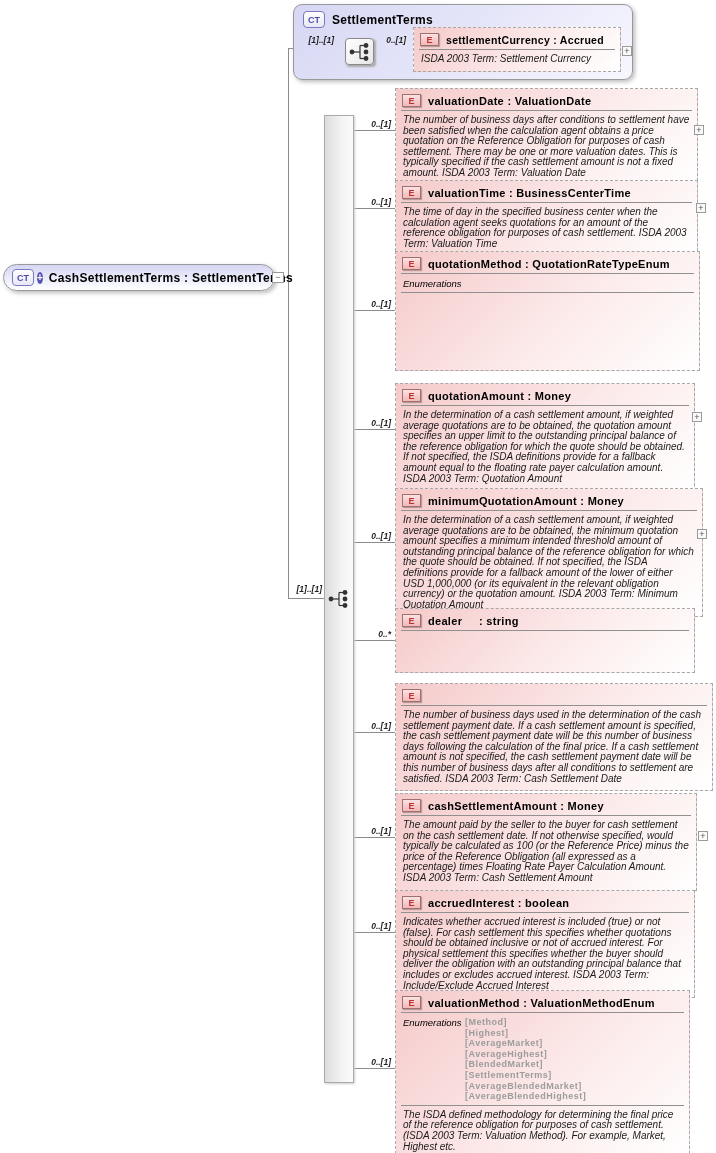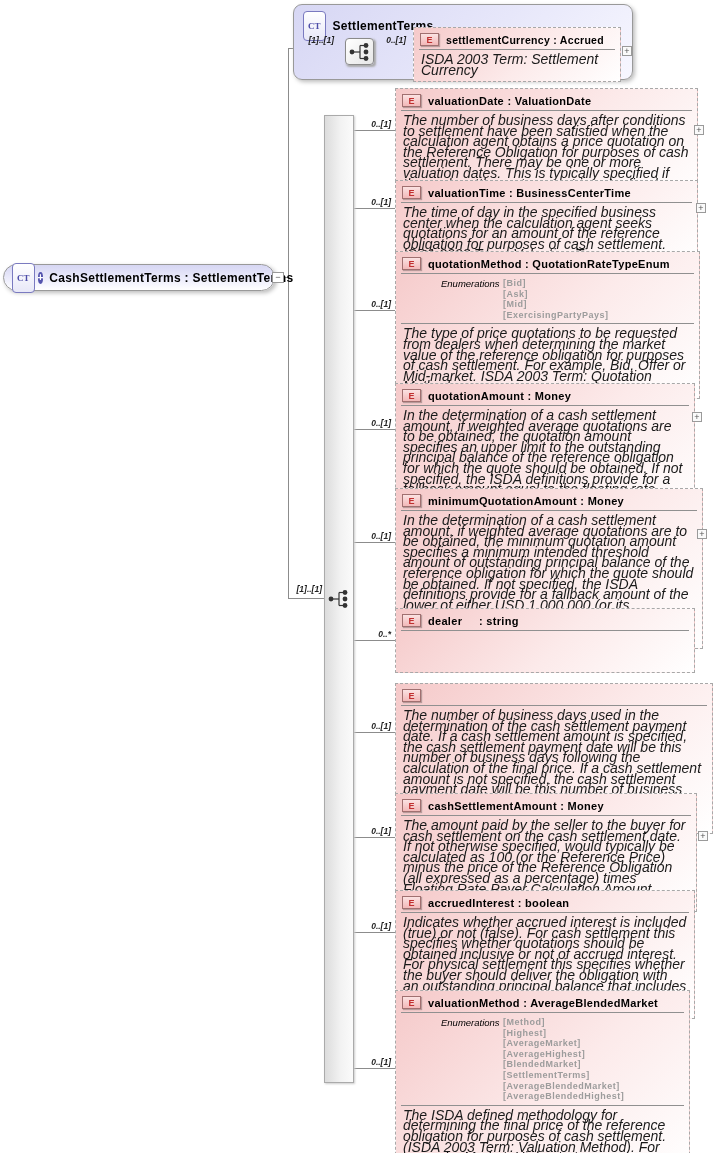--- a/index.html
+++ b/index.html
@@ -17,35 +17,35 @@
           background:linear-gradient(135deg,#f5c9c9 0%, #fceaea 55%, #ffffff 100%);
           z-index:3; }
   .trow { display:flex; align-items:center; gap:7px; padding:5px 6px 3px 6px; }
   .ebadge { display:inline-flex; align-items:center; justify-content:center;
             width:19px; height:13px; font-size:9px; font-weight:bold; color:#c03030;
             background:linear-gradient(#fbe2e2,#f2b8b8); border:1px solid #a07070;
             box-shadow:1px 1px 1px rgba(0,0,0,0.25); flex-shrink:0; }
   .etitle { font-weight:bold; font-size:11px; letter-spacing:0.3px; color:#000;
             white-space:pre; }
   .csep { border-top:1px solid #909090; margin:0 5px; }
-  .doc  { font-style:italic; font-size:14px; line-height:10.6px; color:#1a1a1a;
+  .doc  { font-style:italic; font-size:10px; line-height:10.6px; color:#1a1a1a;
           padding:4px 7px 6px 7px; }
-  .enums { display:flex; padding:4px 7px 3px 7px;margin-left:38px; }
+  .enums { display:flex; padding:4px 7px 3px 7px; }
   .enumlbl { font-style:italic; font-size:9.5px; color:#000; width:62px; flex-shrink:0; }
   .enumvals { font-size:9px; color:#9c9c9c; letter-spacing:0.5px; line-height:10.6px;
               font-weight:bold; }
 
   .ctbox { position:absolute; left:293px; top:4px; width:340px; height:76px;
            border:1px solid #999999; border-radius:9px;
            background:linear-gradient(135deg,#d7d7f4 0%, #e7e7fa 55%, #f7f7ff 100%);
            box-shadow:2px 2px 4px #bdbdbd; z-index:2; }
   .ctbadge { display:inline-flex; align-items:center; justify-content:center;
-             height:30px; padding:0 4px; font-size:9px; font-weight:bold; color:#4d4da8;
+             height:17px; padding:0 4px; font-size:9px; font-weight:bold; color:#4d4da8;
              background:linear-gradient(#ffffff,#e8e8f8); border:1px solid #7a7ac0;
-             border-radius:4px;font-family:Liberation Serif, serif; }
+             border-radius:4px; }
   .boxtitle { font-weight:bold; font-size:12px; letter-spacing:0.3px; color:#000; white-space:nowrap; }
 
   .pill { position:absolute; left:3px; top:264px; width:272px; height:27px;
           border:1px solid #999999; border-radius:14px;
           background:linear-gradient(180deg,#d6d6f3 0%, #eeeefc 60%, #ffffff 100%);
           box-shadow:2px 2px 4px #bdbdbd; display:flex; align-items:center;
           gap:6px; padding:0 8px; z-index:3; }
   .plus-circle { display:inline-flex; align-items:center; justify-content:center;
                  width:12px; height:12px; border-radius:50%; background:#5454ae;
                  color:#ffffff; font-size:10px; font-weight:bold; margin-left:-3px; }
@@ -170,29 +170,22 @@
   <div class="plusbtn" style="left:696px; top:203px;">+</div>
 
   <div class="card" style="top:251px; width:305px; min-height:120px;">
     <div class="trow">
         <span class="ebadge">E</span>
       <span class="etitle">quotationMethod : QuotationRateTypeEnum</span>
       </div>
     <div class="csep"></div>
     <div class="enums">
       <span class="enumlbl">Enumerations</span>
-      <div class="enumvals">
-        <div>[Bid]</div>
-        <div>[Ask]</div>
-        <div>[Mid]</div>
-        <div>[ExercisingPartyPays]</div>
-      </div>
-    </div>
-    <div class="csep"></div>
-    <div class="doc">The type of price quotations to be requested from dealers when determining the market value of the reference obligation for purposes of cash settlement. For example, Bid, Offer or Mid-market. ISDA 2003 Term: Quotation Method</div>
+    </div>
+    <div class="csep"></div>
   </div>
 
   <div class="card" style="top:383px; width:300px; min-height:97px;">
     <div class="trow">
         <span class="ebadge">E</span>
       <span class="etitle">quotationAmount : Money</span>
       </div>
     <div class="csep"></div>
     <div class="doc">In the determination of a cash settlement amount, if weighted average quotations are to be obtained, the quotation amount specifies an upper limit to the outstanding principal balance of the reference obligation for which the quote should be obtained. If not specified, the ISDA definitions provide for a fallback amount equal to the floating rate payer calculation amount. ISDA 2003 Term: Quotation Amount</div>
   </div>
@@ -239,21 +232,21 @@
         <span class="ebadge">E</span>
       <span class="etitle">accruedInterest : boolean</span>
       </div>
     <div class="csep"></div>
     <div class="doc">Indicates whether accrued interest is included (true) or not (false). For cash settlement this specifies whether quotations should be obtained inclusive or not of accrued interest. For physical settlement this specifies whether the buyer should deliver the obligation with an outstanding principal balance that includes or excludes accrued interest. ISDA 2003 Term: Include/Exclude Accrued Interest</div>
   </div>
 
   <div class="card" style="top:990px; width:295px; min-height:155px;">
     <div class="trow">
         <span class="ebadge">E</span>
-      <span class="etitle">valuationMethod : AverageBlendedMarket</span>
+      <span class="etitle">valuationMethod : ValuationMethodEnum</span>
       </div>
     <div class="csep"></div>
     <div class="enums">
       <span class="enumlbl">Enumerations</span>
       <div class="enumvals">
         <div>[Method]</div>
         <div>[Highest]</div>
         <div>[AverageMarket]</div>
         <div>[AverageHighest]</div>
         <div>[BlendedMarket]</div>

